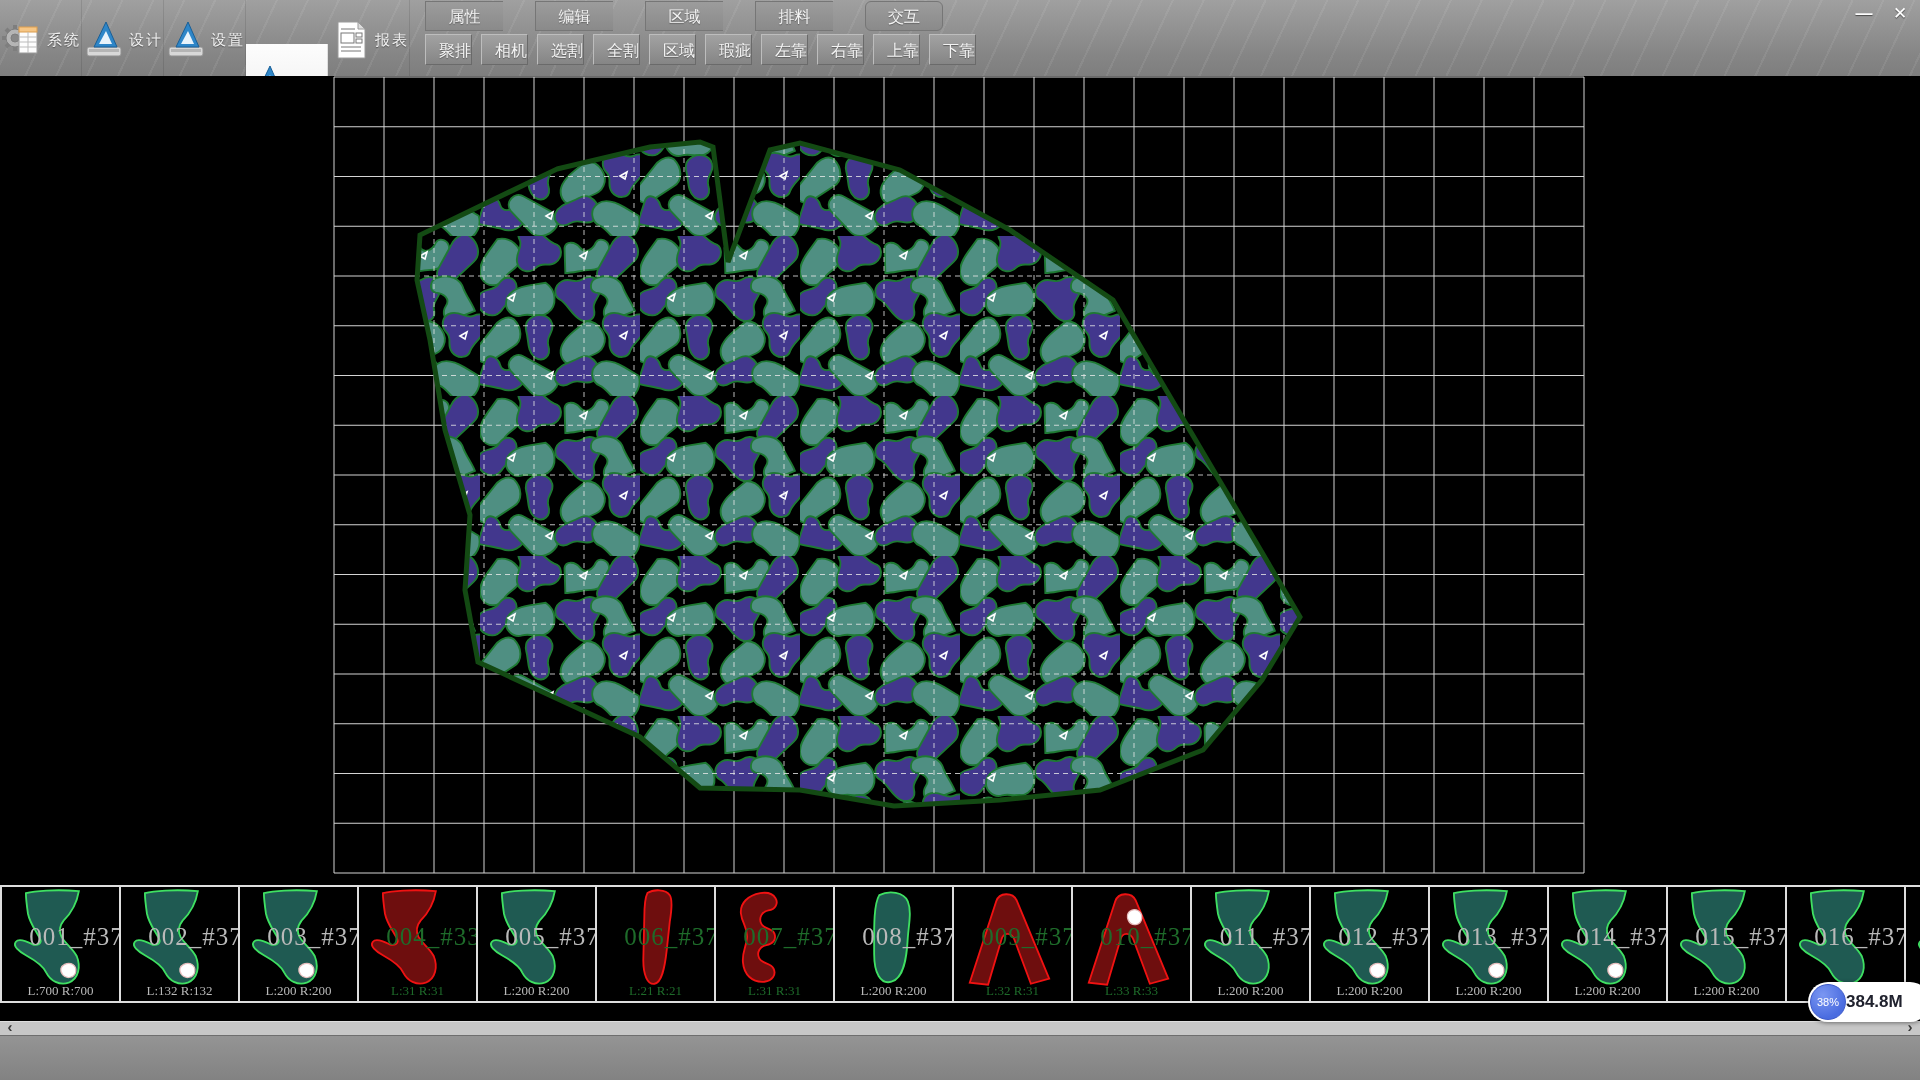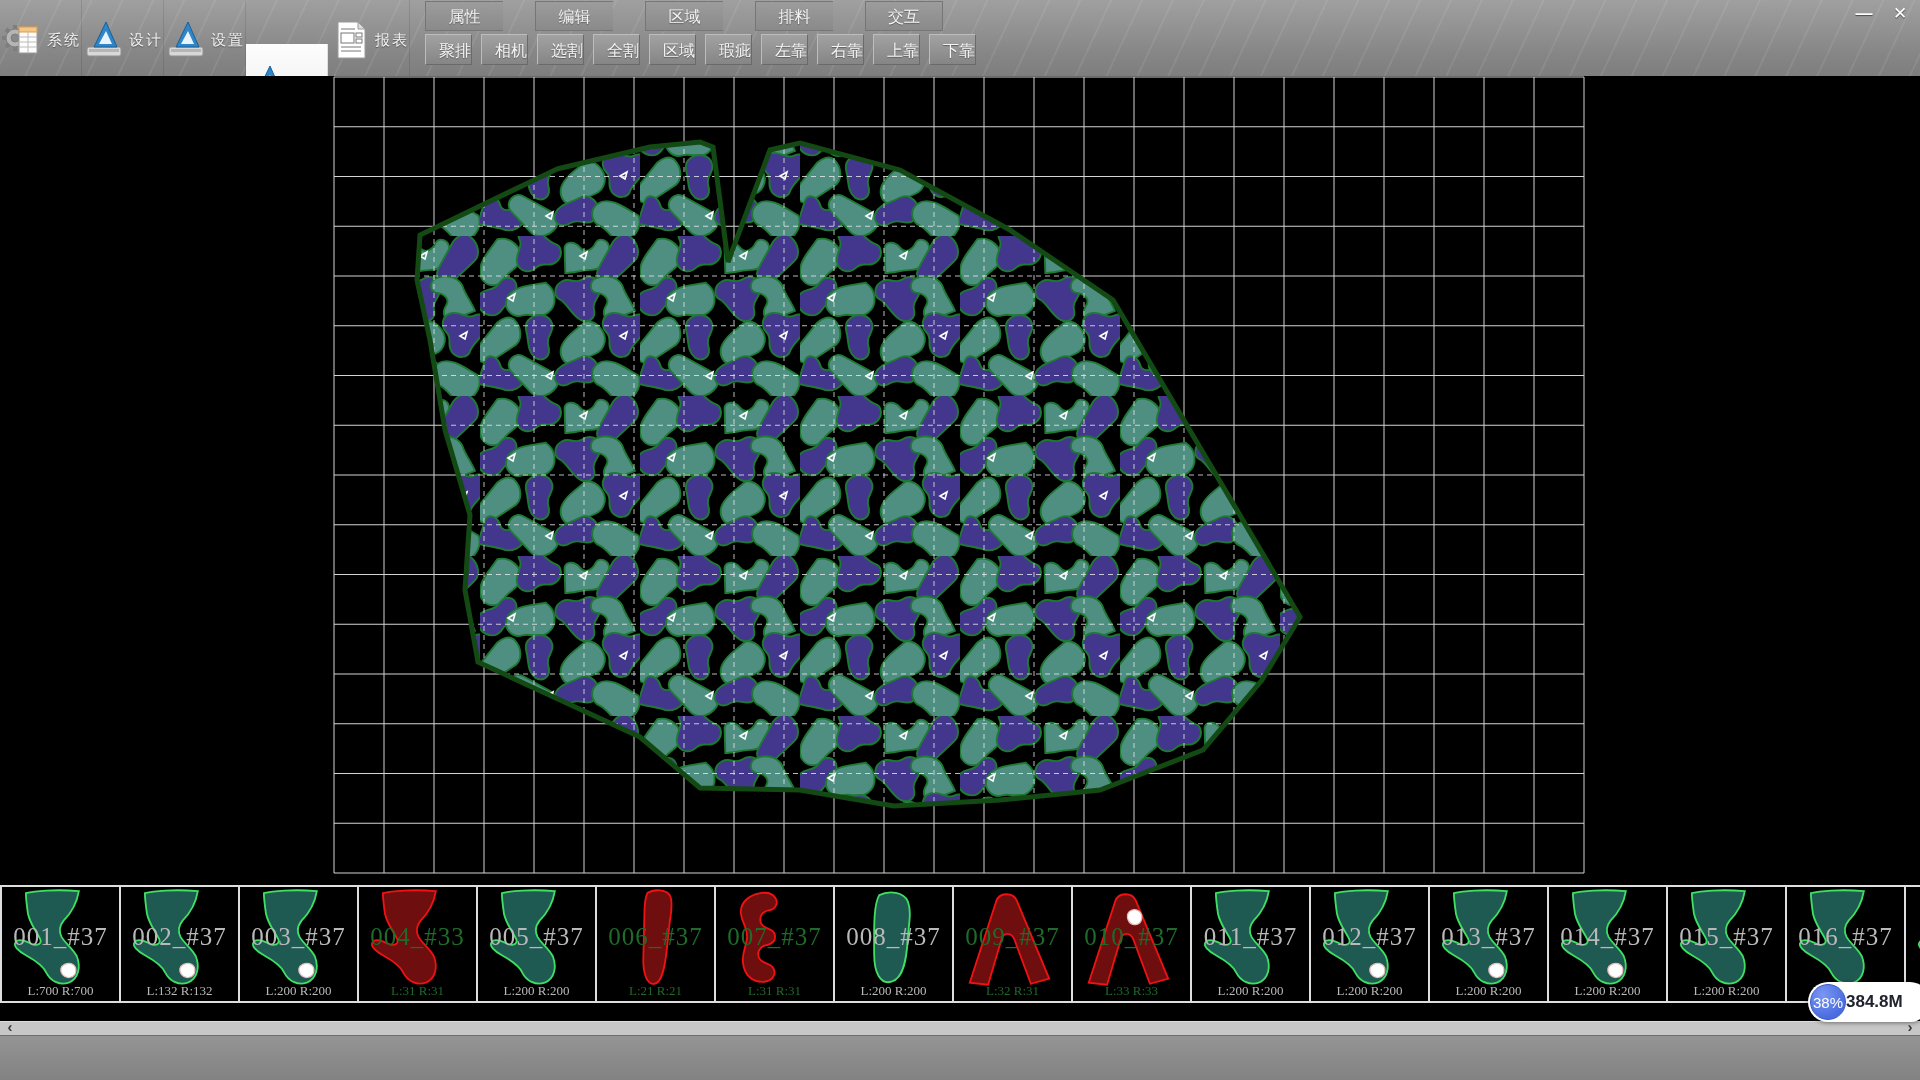--- a/index.html
+++ b/index.html
@@ -15,56 +15,56 @@
         padding-top:3px;box-sizing:border-box;border-right:1px solid rgba(0,0,0,.10);cursor:pointer;}
   .tool .ticon{width:44px;height:42px;}
   .tool .tlabel{font-size:15px;color:#f2f2f2;text-shadow:0 1px 1px #555;margin-top:2px;letter-spacing:2px;}
   .tool.active{background:linear-gradient(#fdfdfd,#ececec);margin-top:44px;}
   .tool.active .tlabel{color:#8b8b8b;text-shadow:none;}
   .menus{position:absolute;left:425px;top:1px;z-index:2;}
   .menu-row1{display:flex;height:30px;gap:32px;}
   .menu-tab{width:78px;height:30px;line-height:30px;text-align:center;font-size:16px;color:#f4f4f4;
             text-shadow:0 1px 1px #606060;background:linear-gradient(#9c9c9c,#8a8a8a);
             border:1px solid #767676;border-right:none;box-sizing:border-box;cursor:pointer;}
-  .menu-tab:last-child{border-right:1px solid #767676;}
+  .menu-tab:last-child{border-right:1px solid #767676;border-radius:6px;}
   .menu-row2{display:flex;height:31px;margin-top:3px;}
   .action-btn{width:47px;height:31px;line-height:31px;margin-right:9px;text-align:right;font-size:16px;
             color:#f4f4f4;text-shadow:0 1px 1px #5c5c5c;background:linear-gradient(#a2a2a2,#858585);
             border:1px solid;border-color:#bdbdbd #6a6a6a #6a6a6a #bdbdbd;box-sizing:border-box;cursor:pointer;}
   .win-controls{position:absolute;right:6px;top:2px;display:flex;gap:8px;z-index:3;}
   .win-btn{width:28px;height:24px;color:#fff;font-weight:bold;font-size:17px;line-height:24px;text-align:center;
            text-shadow:0 1px 1px #4a4a4a;cursor:pointer;}
   
   .canvas{position:absolute;top:76px;left:0;width:1920px;height:809px;background:#000;}
   
   .thumbs{position:absolute;top:885px;left:0;width:1920px;height:118px;display:flex;
           border-top:2px solid #dedede;border-bottom:2px solid #dedede;box-sizing:border-box;
           border-left:2px solid #dedede;background:#000;overflow:hidden;}
   .thumb{position:relative;flex:0 0 119px;height:114px;border-right:2px solid #dedede;box-sizing:border-box;
          background:#000;overflow:hidden;cursor:pointer;}
   .thumb svg{position:absolute;inset:0;}
   .thumb .tid{position:absolute;top:44%;left:0;width:100%;transform:translateY(-50%);text-align:center;
-         font-family:"Liberation Serif","DejaVu Serif",serif;font-size:25px;letter-spacing:1px;pointer-events:none;}
+         font-family:"Liberation Serif","DejaVu Serif",serif;font-size:25px;letter-spacing:1px;pointer-events:none;padding-left:16px;}
   .thumb .tcounts{position:absolute;bottom:2px;left:0;width:100%;text-align:center;
          font-family:"Liberation Serif","DejaVu Serif",serif;font-size:13px;pointer-events:none;}
   .t-gray{color:#b9b9b9;} .t-green{color:#1e6b2a;}
   
   .hscroll{position:absolute;top:1021px;left:0;width:1920px;height:14px;background:#c7c7c7;
            border-top:1px solid #dedede;box-sizing:border-box;}
   .scroll-arrow{position:absolute;top:-2px;width:16px;height:14px;font-size:15px;font-weight:bold;color:#3a3a3a;
            line-height:14px;text-align:center;cursor:pointer;}
   .scroll-arrow.left{left:2px;} .scroll-arrow.right{right:2px;}
   .statusbar{position:absolute;top:1035px;left:0;width:1920px;height:45px;
            background:linear-gradient(#949494,#828282);border-top:1px solid #6e6e6e;box-sizing:border-box;}
   
   .badge{position:absolute;top:982px;right:-10px;height:40px;min-width:122px;background:#fff;border-radius:20px;
          box-shadow:0 1px 4px rgba(0,0,0,.45);display:flex;align-items:center;z-index:10;}
   .badge-circle{width:36px;height:36px;margin-left:2px;border-radius:50%;
          background:radial-gradient(circle at 35% 30%,#7b97f2,#4a6ce0 70%);border:1px solid #3c59c9;
-         color:#fff;font-size:15px;display:flex;align-items:center;justify-content:center;box-sizing:border-box;}
+         color:#fff;font-size:11px;display:flex;align-items:center;justify-content:center;box-sizing:border-box;}
   .badge-text{margin:0 16px 0 0;font-size:17px;color:#20222e;font-weight:bold;}
 </style>
 </head>
 <body>
 
 <div class="screen">
 
   <div class="header">
     <div class="tool-bar" id="tool-bar">
         <div class="tool">

